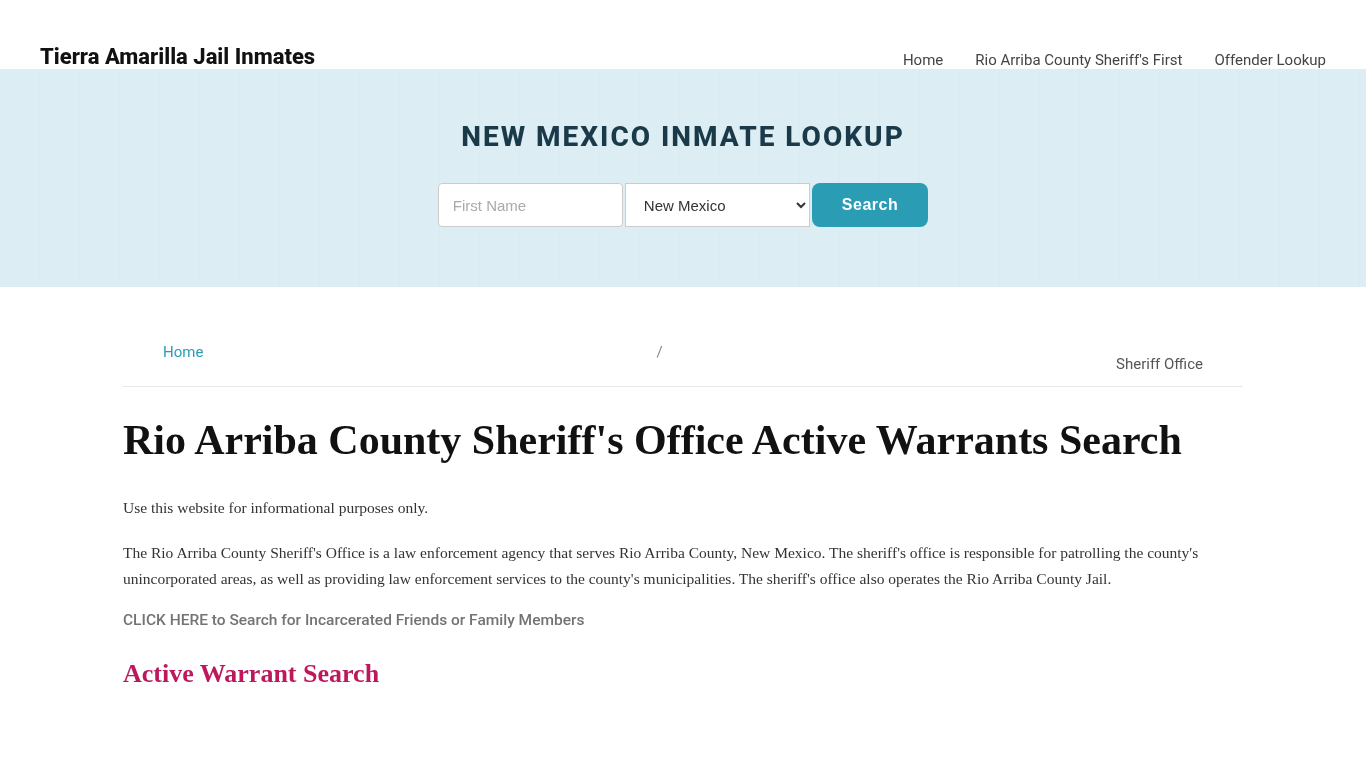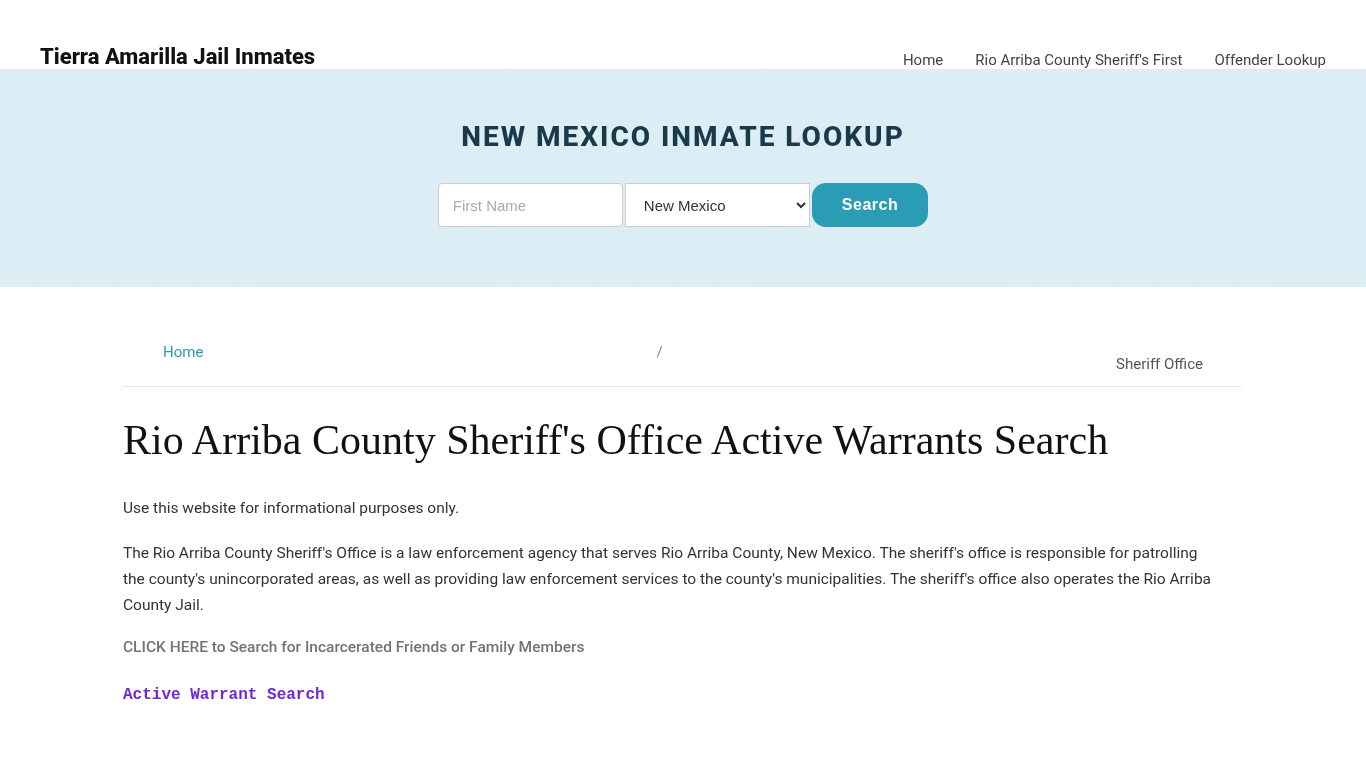--- a/index.html
+++ b/index.html
@@ -93,21 +93,21 @@
       background: #fff;
       outline: none;
       cursor: pointer;
     }
     .search-btn {
       height: 44px;
       padding: 0 30px;
       background: #2a9db5;
       color: #fff;
       border: none;
-      border-radius: 14px;
+      border-radius: 8px;
       font-size: 16px;
       font-weight: 600;
       cursor: pointer;
       letter-spacing: 0.5px;
     }
 
     
     .main-content {
       max-width: 1200px;
       margin: 0 auto;
@@ -131,50 +131,51 @@
       color: #888;
     }
     .breadcrumb-current {
       color: #555;
       margin-top: 24px;
     }
 
     
     .page-heading {
       font-size: 42px;
-      font-weight: 400;
+      font-weight: 700;
       color: #111;
       line-height: 1.2;
       margin-bottom: 30px;
       font-family: Georgia, serif;
     }
 
     
     .body-text {
       font-size: 15.5px;
       color: #333;
       line-height: 1.7;
       margin-bottom: 18px;
       max-width: 1100px;
+      font-family: Liberation Serif, serif;
     }
 
     .click-link {
       color: #737373;
       text-decoration: none;
       font-size: 15.5px;
       font-weight: 500;
     }
 
     .section-heading {
-      font-size: 16px;
+      font-size: 26px;
       font-weight: 800;
-      color: #6d28d9;
+      color: #be185d;
       margin-top: 30px;
       margin-bottom: 12px;
-      font-family: Liberation Mono, monospace;
+      font-family: Liberation Serif, serif;
     }
   </style>
 </head>
 <body>
 
 <nav>
   <div class="nav-brand">Tierra Amarilla Jail Inmates</div>
   <ul class="nav-links">
     <li>
       <a href="#">Home</a>

